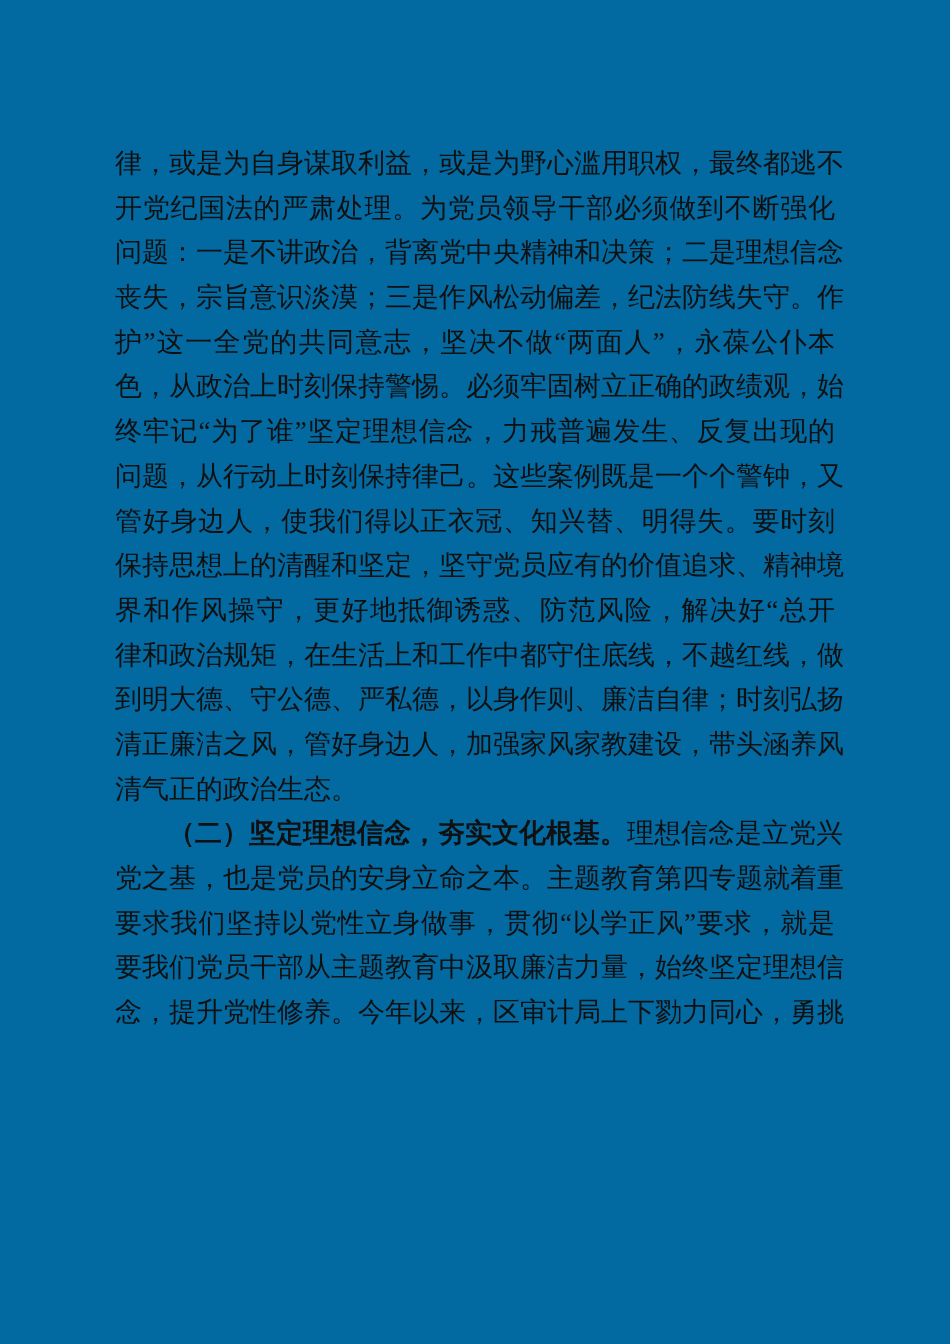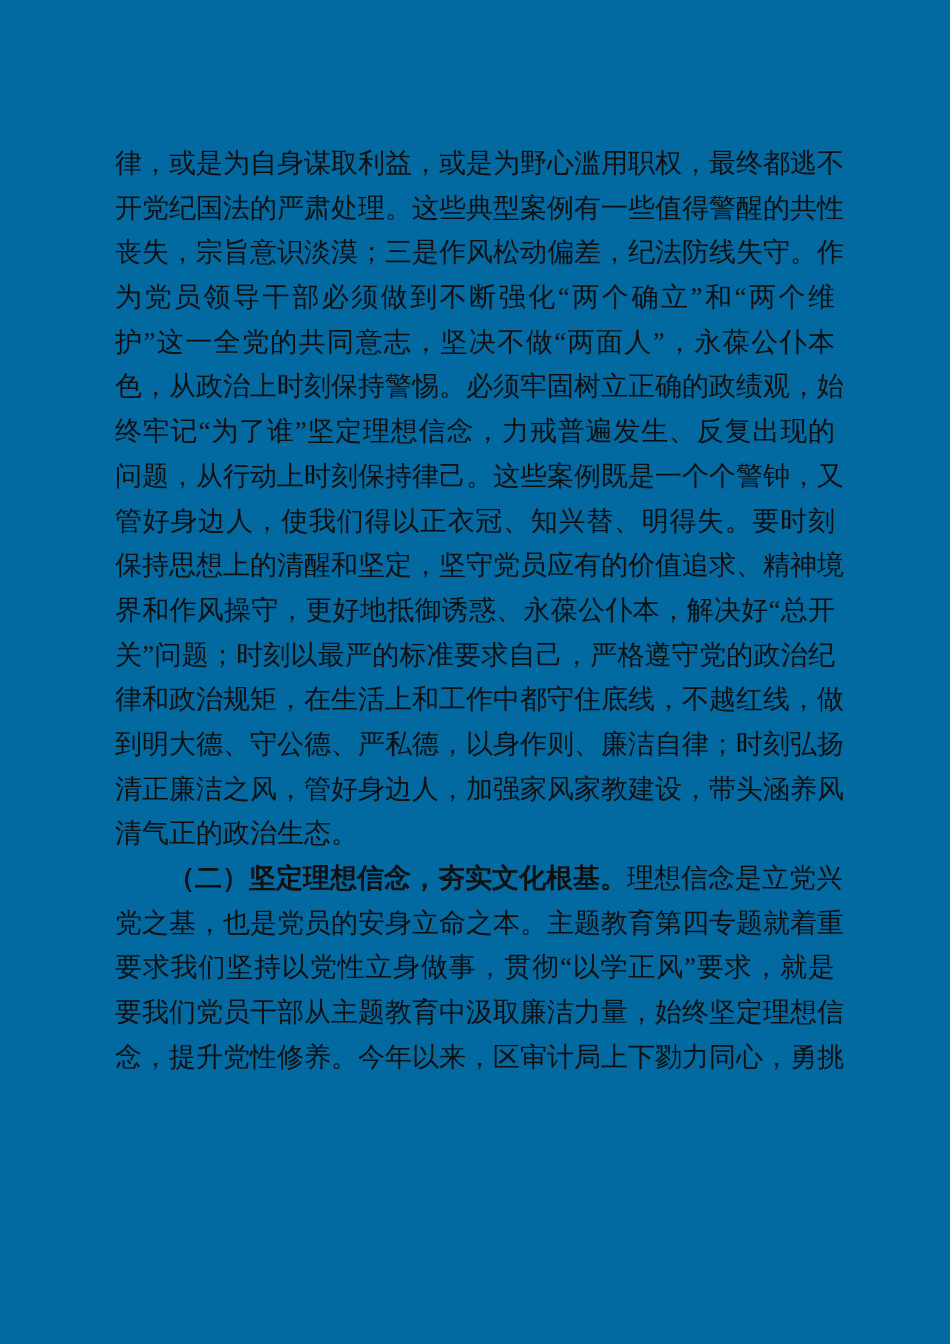--- a/index.html
+++ b/index.html
@@ -40,31 +40,30 @@
     font-weight: 700;
   }
 </style>
 </head>
 <body>
 
 <div class="page">
   <div class="text-block">
 
     <div class="line">律，或是为自身谋取利益，或是为野心滥用职权，最终都逃不</div>
-    <div class="line">开党纪国法的严肃处理。这些典型案例有一些值得警醒的共性</div>
+    <div class="line">开党纪国法的严肃处理。为党员领导干部必须做到不断强化</div>
+    <div class="line">问题：一是不讲政治，背离党中央精神和决策；二是理想信念</div>
     <div class="line">丧失，宗旨意识淡漠；三是作风松动偏差，纪法防线失守。作</div>
-    <div class="line">为党员领导干部必须做到不断强化“两个确立”和“两个维</div>
     <div class="line">护”这一全党的共同意志，坚决不做“两面人”，永葆公仆本</div>
     <div class="line">色，从政治上时刻保持警惕。必须牢固树立正确的政绩观，始</div>
     <div class="line">终牢记“为了谁”坚定理想信念，力戒普遍发生、反复出现的</div>
     <div class="line">问题，从行动上时刻保持律己。这些案例既是一个个警钟，又</div>
     <div class="line">管好身边人，使我们得以正衣冠、知兴替、明得失。要时刻</div>
     <div class="line">保持思想上的清醒和坚定，坚守党员应有的价值追求、精神境</div>
-    <div class="line">界和作风操守，更好地抵御诱惑、永葆公仆本，解决好“总开</div>
-    <div class="line">关”问题；时刻以最严的标准要求自己，严格遵守党的政治纪</div>
+    <div class="line">界和作风操守，更好地抵御诱惑、防范风险，解决好“总开</div>
     <div class="line">律和政治规矩，在生活上和工作中都守住底线，不越红线，做</div>
     <div class="line">到明大德、守公德、严私德，以身作则、廉洁自律；时刻弘扬</div>
     <div class="line">清正廉洁之风，管好身边人，加强家风家教建设，带头涵养风</div>
     <div class="line no-jl">清气正的政治生态。</div>
 
     <div class="line indent"><span class="bold">（二）坚定理想信念，夯实文化根基。</span><span>理想信念是立党兴</span></div>
 
     <div class="line">党之基，也是党员的安身立命之本。主题教育第四专题就着重</div>
     <div class="line">要求我们坚持以党性立身做事，贯彻“以学正风”要求，就是</div>
     <div class="line">要我们党员干部从主题教育中汲取廉洁力量，始终坚定理想信</div>

